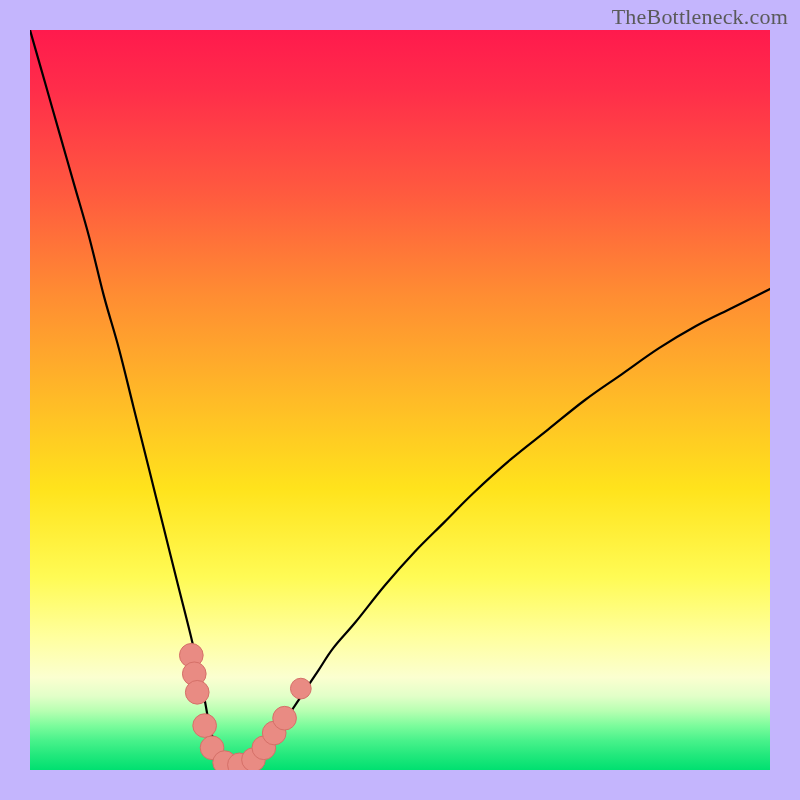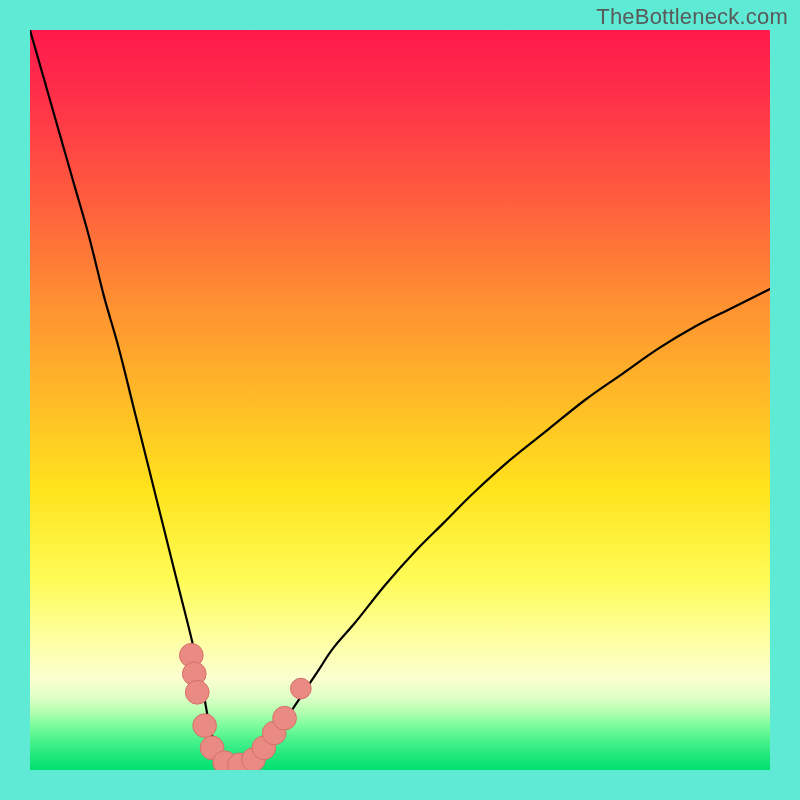--- a/index.html
+++ b/index.html
@@ -8,21 +8,22 @@
     width: 800px;
     height: 800px;
     overflow: hidden;
     background: #000;
     font-family: Arial, Helvetica, sans-serif;
   }
   .frame {
     position: absolute;
     left: 0; top: 0;
     width: 800px; height: 800px;
-    background: #5eead4;
+    background: #c4b5fd;
+    font-family: Liberation Serif, serif;
   }
   .plot {
     position: absolute;
     left: 30px; top: 30px;
     width: 740px; height: 740px;
     background: linear-gradient(to bottom,
       #ff1a4d 0%,
       #ff2d4a 8%,
       #ff5a3f 22%,
       #ff8a33 35%,

